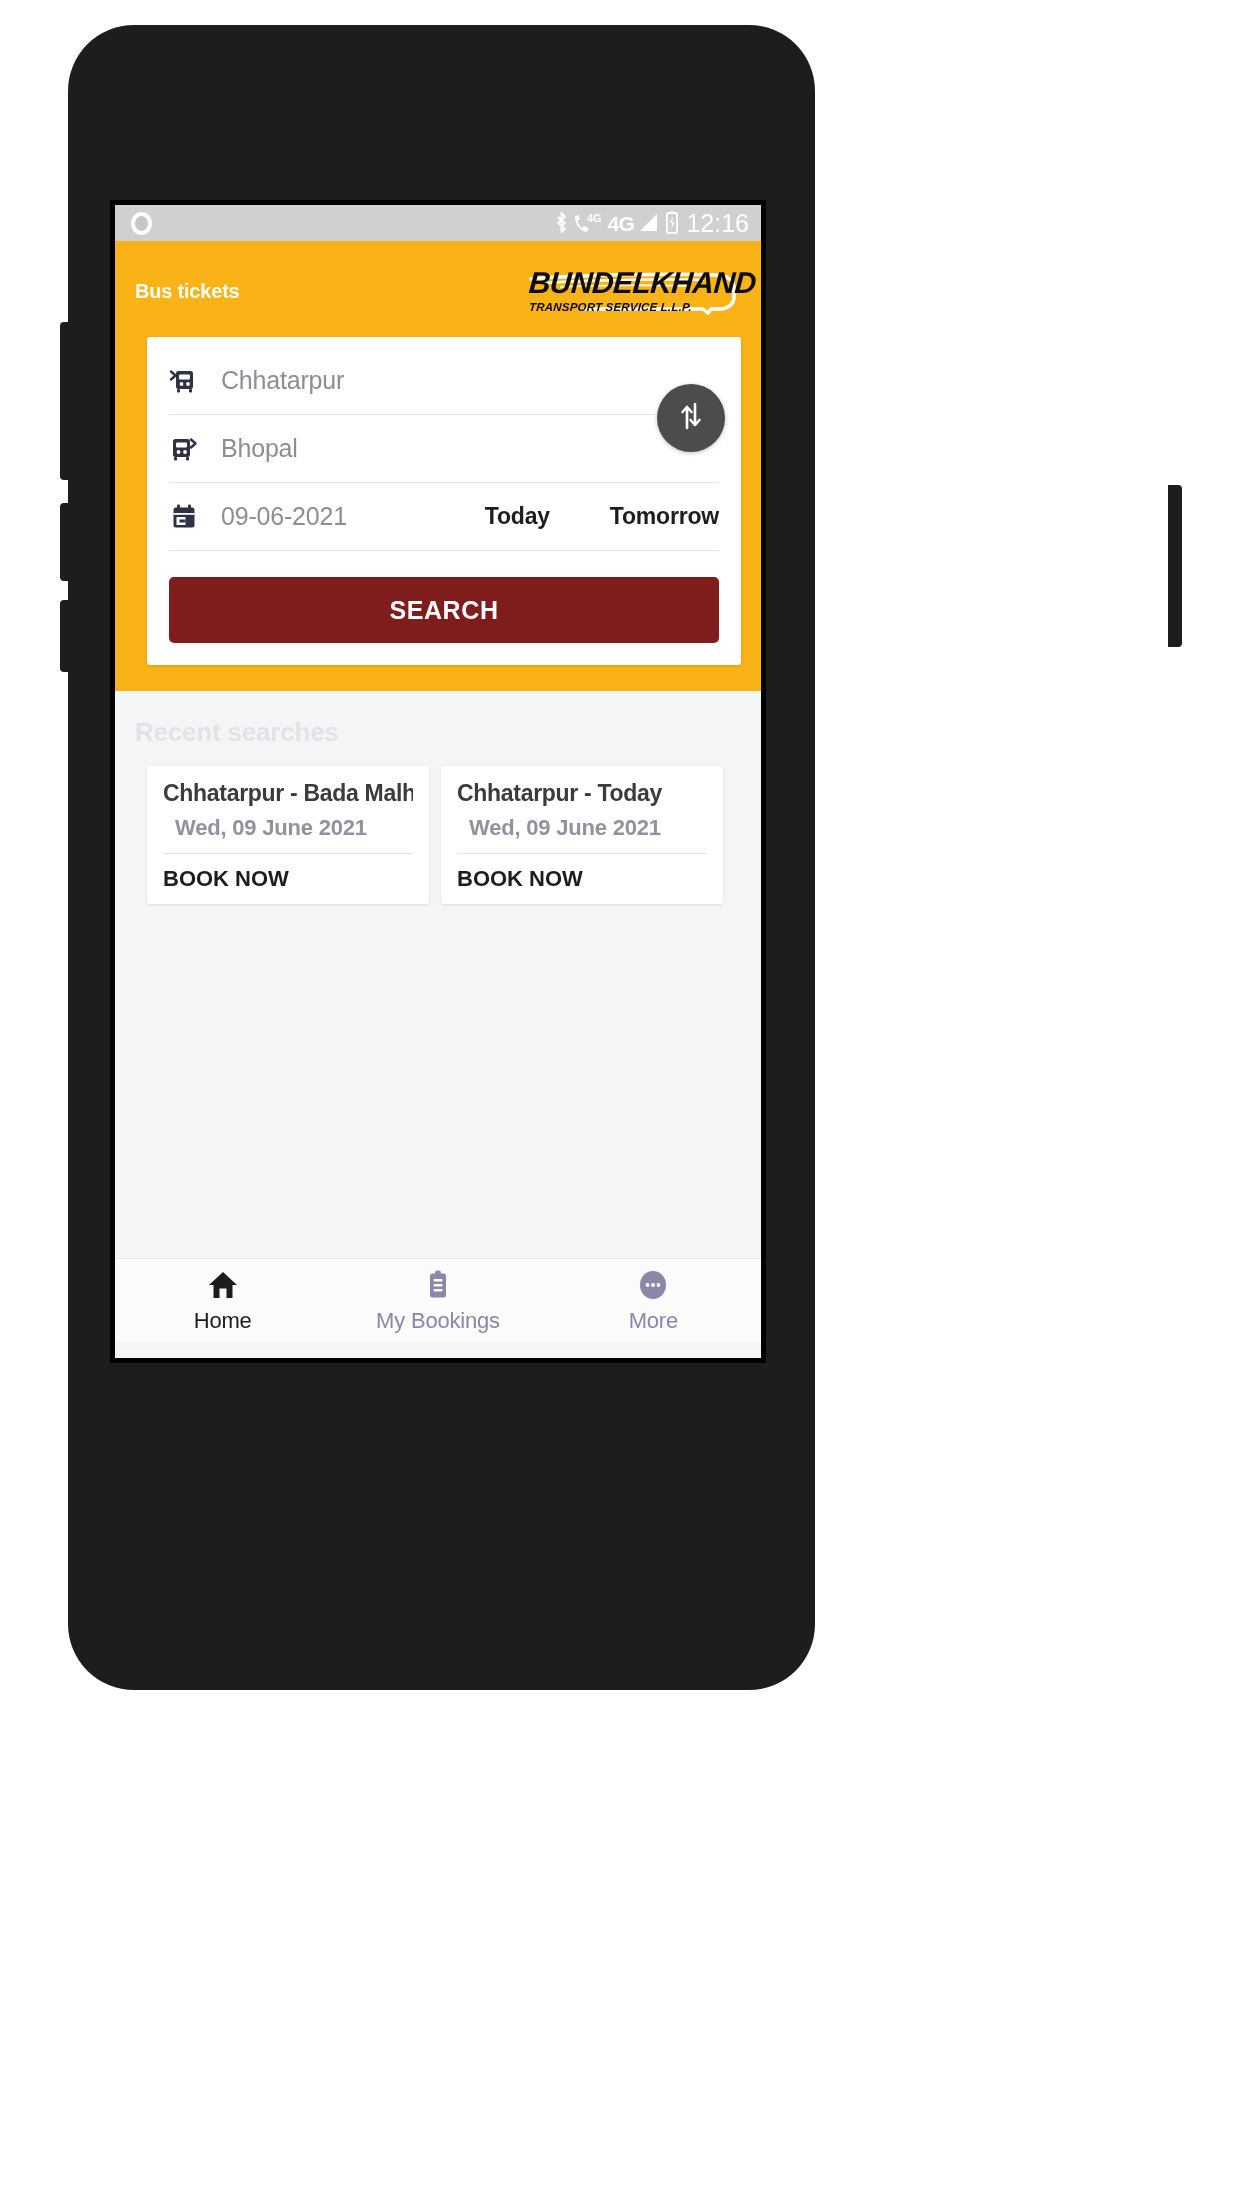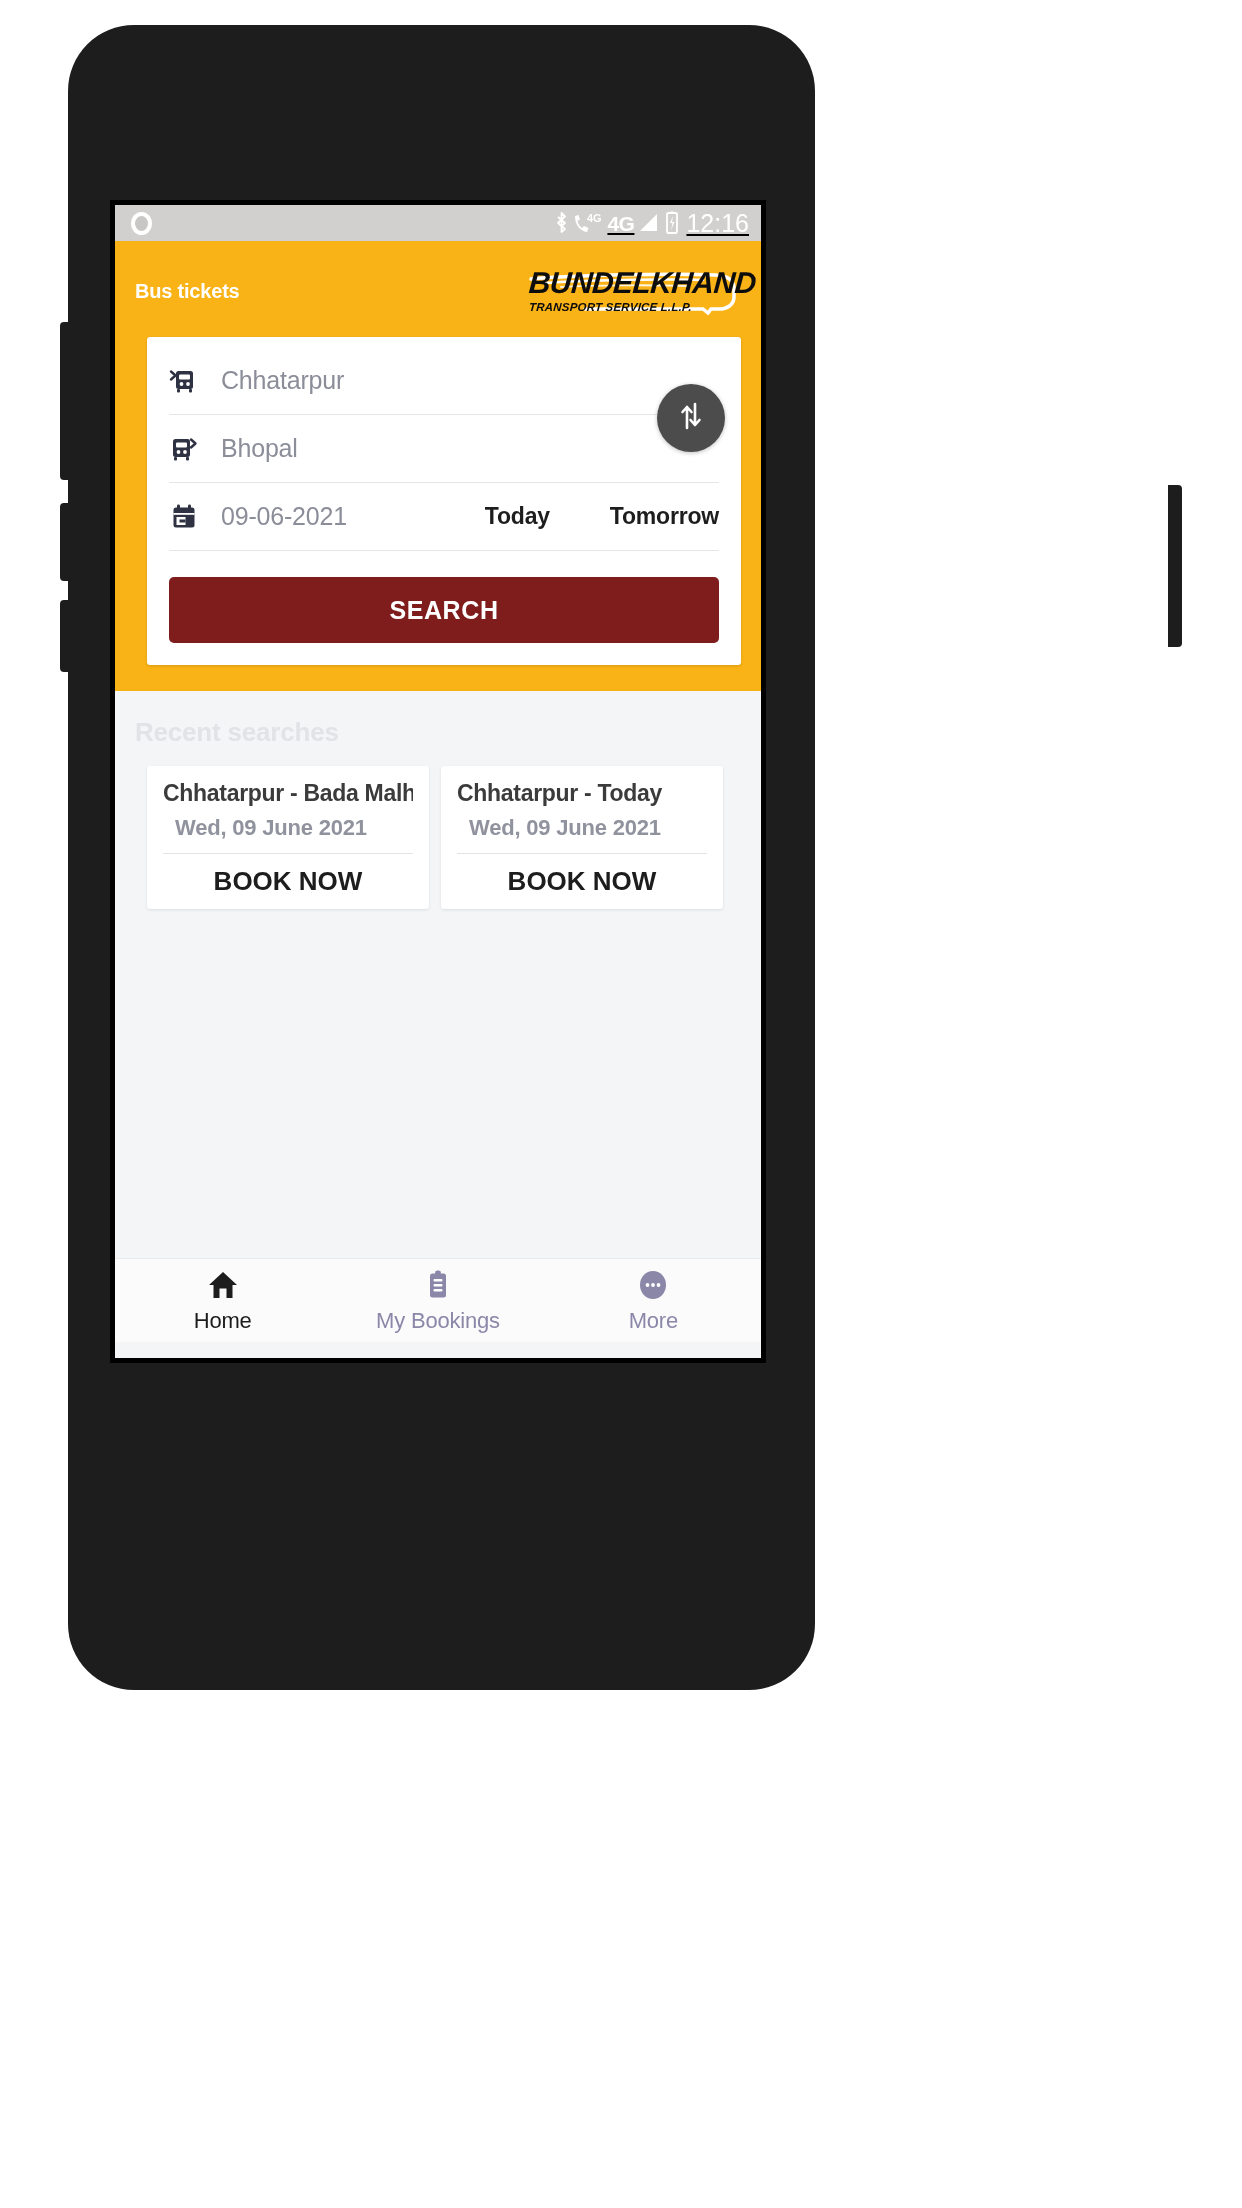--- a/index.html
+++ b/index.html
@@ -56,21 +56,21 @@
     padding: 0 12px 0 16px;
     gap: 7px;
   }
   .sb-left { display:flex; align-items:center; flex: 1; }
   .sb-circle {
     width: 21px; height: 23px;
     border: 4px solid #ffffff;
     border-radius: 50%;
     background: #c9c7c5;
   }
-  .sb-right { display:flex; align-items:center; gap: 4px; text-decoration: underline; }
+  .sb-right { display:flex; align-items:center; gap: 4px; }
   .sb-icon { display:flex; align-items:center; color:#ffffff; }
   .sb-4g {
     color:#ffffff; font-size: 21px; font-weight: 700;
     letter-spacing:-0.5px; line-height:1;
   }
   .sb-time {
     color:#ffffff; font-size: 25px; font-weight: 400;
     letter-spacing: 0px; margin-left: 2px;
   }
 
@@ -183,22 +183,22 @@
     white-space: nowrap; overflow:hidden;
   }
   .rs-date {
     font-size: 22px; color:#90939e; font-weight:700;
     margin-top: 8px; letter-spacing:-0.2px;
     padding-bottom: 12px;
     margin-left: 12px;
   }
   .rs-divider { height:1px; background:#e4e4e6; }
   .rs-book {
-    text-align:center;
-    font-size: 26px; font-weight: 700; color:#1d1d1d;
+    text-align:left;
+    font-size: 22px; font-weight: 700; color:#1d1d1d;
     letter-spacing: 0px;
     padding: 12px 0 12px 0;
     cursor:pointer;
   }
 
   
   .bottom-nav {
     position:absolute; left:0; bottom:16px;
     width:100%; height: 84px;
     background:#fbfbfc;

